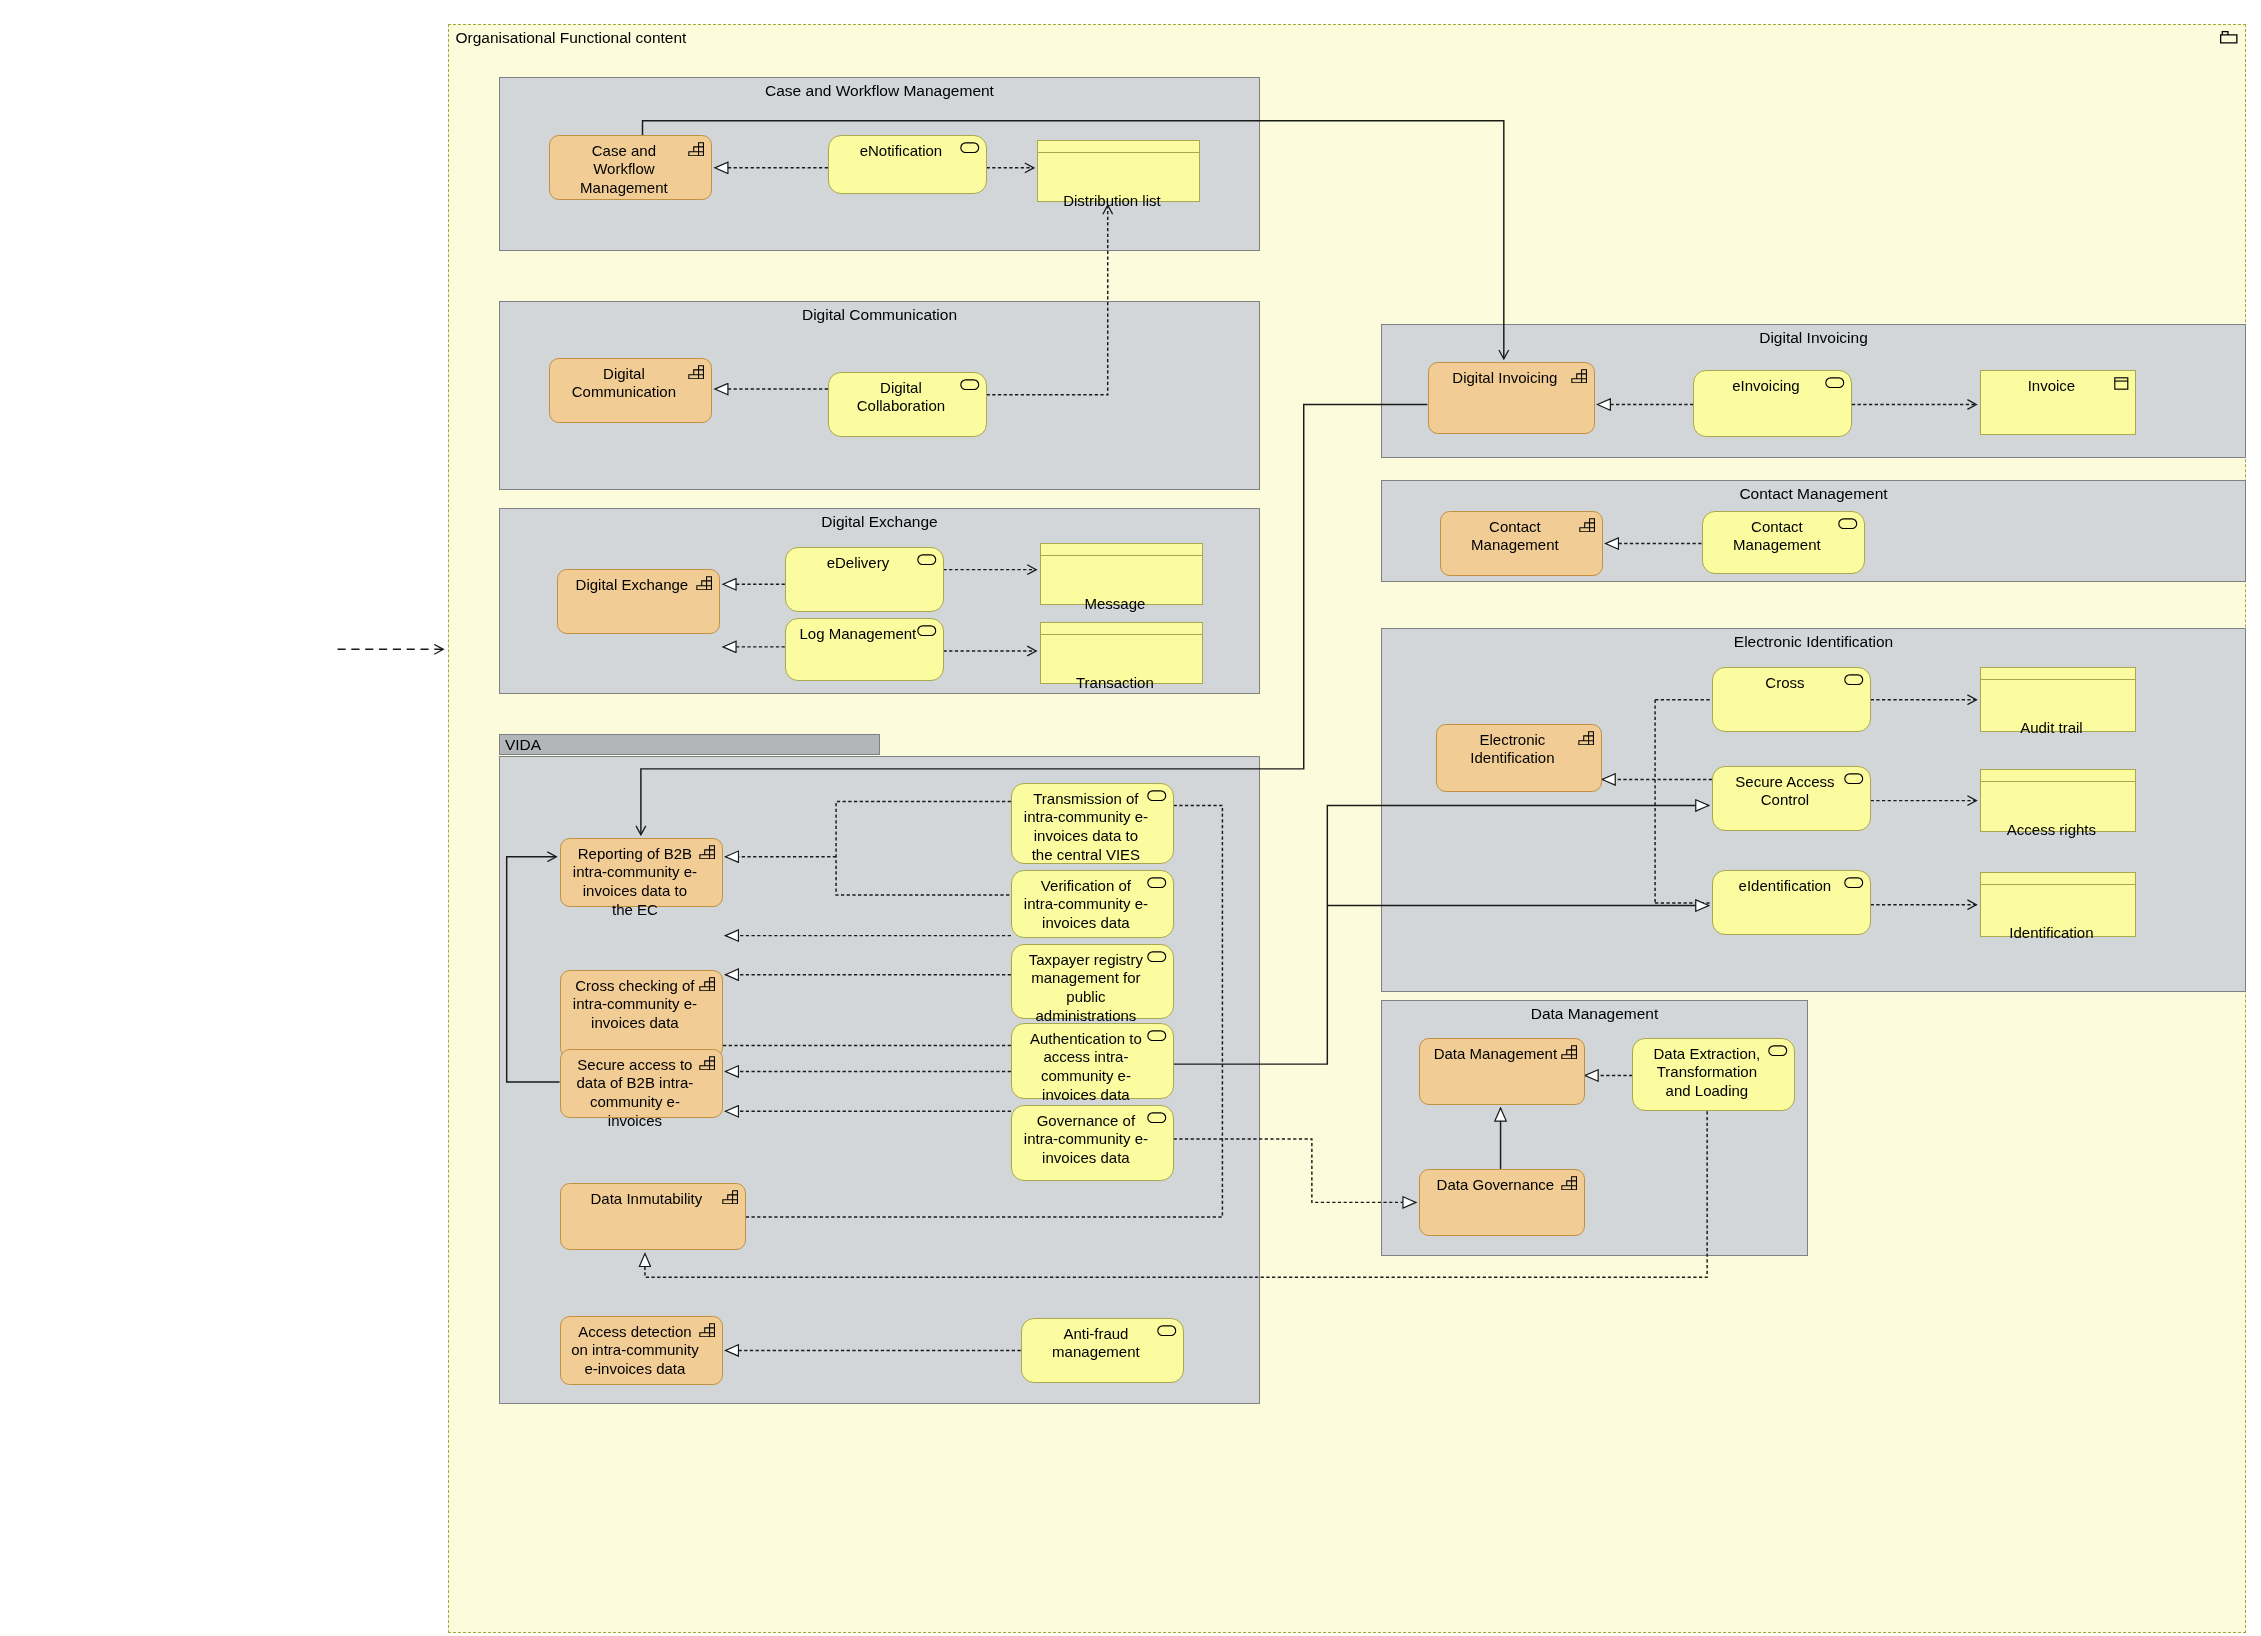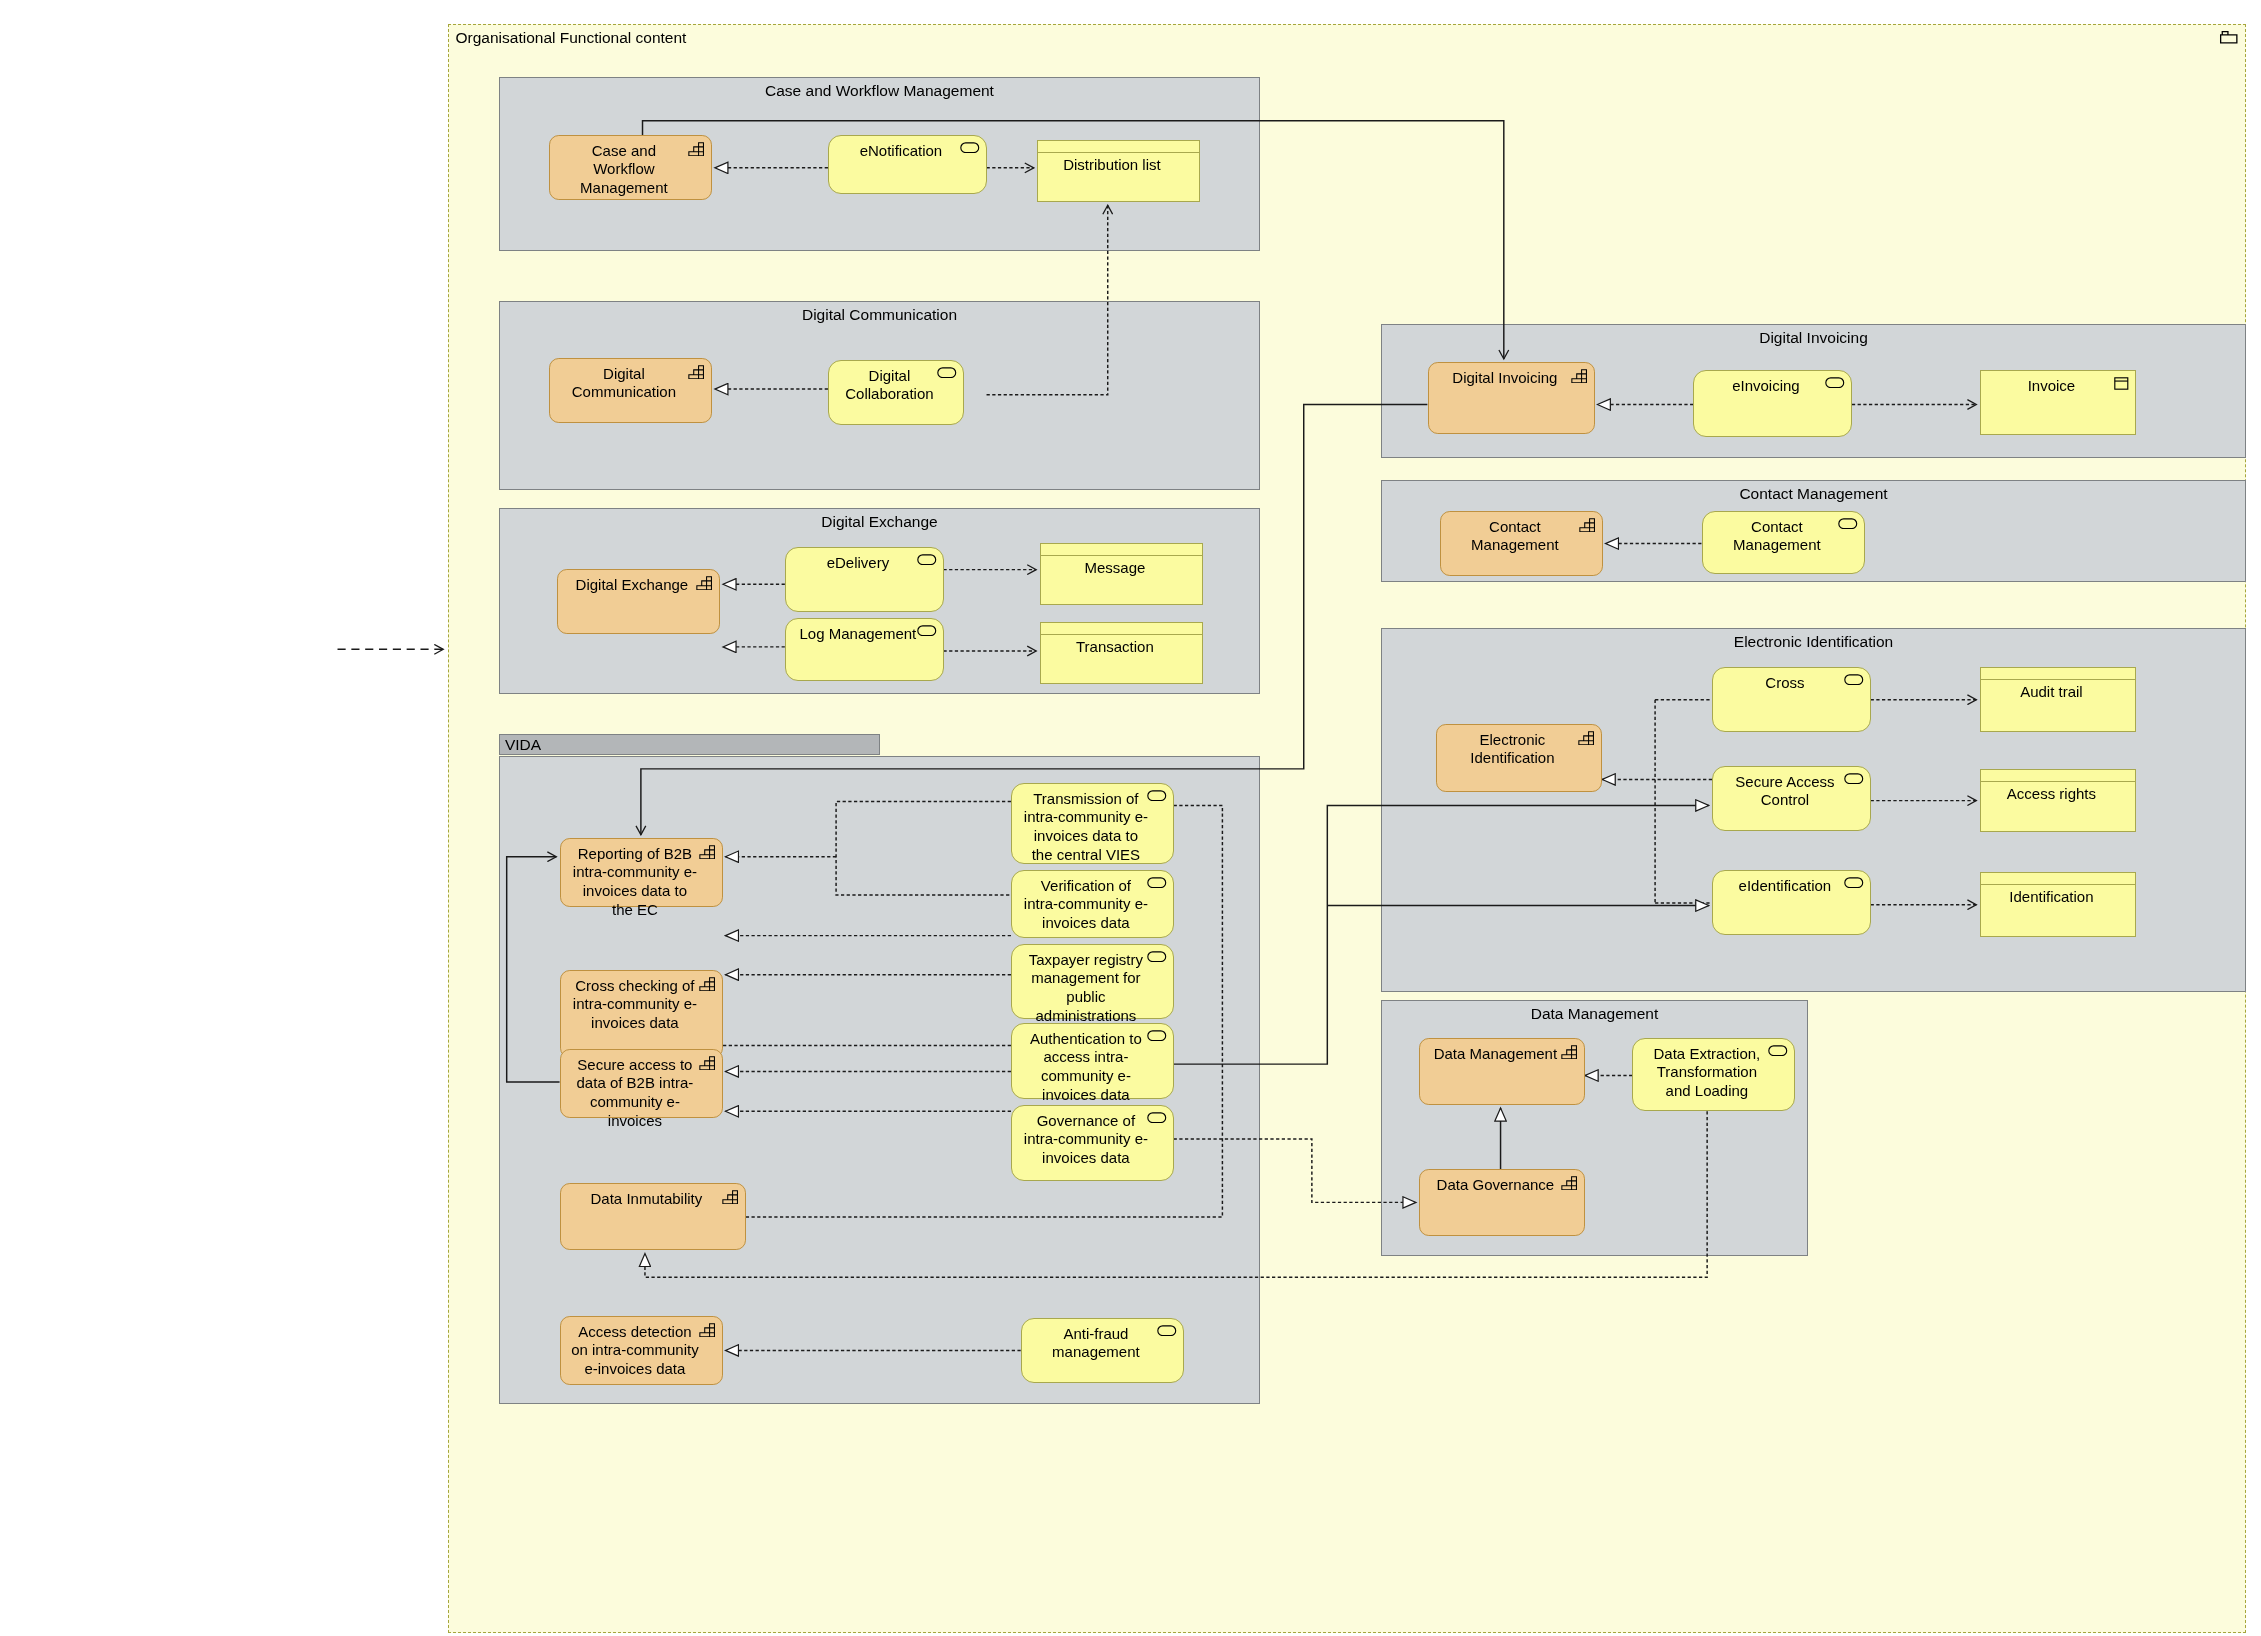--- a/index.html
+++ b/index.html
@@ -9,21 +9,21 @@
   .container .ctitle{position:absolute;left:6.5px;top:4.1px;font-size:15.5px;}
   .grp{position:absolute;background:#D2D6D8;border:1.2px solid #7E8284;box-sizing:border-box;}
   .grp .gtitle{position:absolute;left:0;right:0;top:4.1px;text-align:center;font-size:15.5px;}
   .tab{position:absolute;background:#B3B6B8;border:1.2px solid #7E8284;box-sizing:border-box;
        font-size:15.5px;padding:0.8px 0 0 4.9px;}
   .fn{position:absolute;background:#F1CD95;border:1.2px solid #BF9140;border-radius:9.8px;box-sizing:border-box;}
   .svc{position:absolute;background:#FBFBA0;border:1.2px solid #A8A84E;border-radius:13px;box-sizing:border-box;}
   .obj,.obj2{position:absolute;background:#FBFBA0;border:1.2px solid #A8A84E;box-sizing:border-box;}
   .band{height:10.6px;border-bottom:1px solid #A8A84E;}
   .lbl{display:block;padding:5.7px 23px 0 9.8px;text-align:center;font-size:15px;line-height:1.25;}
-  .obj .lbl{padding-top:3.3px;}
+  .obj .lbl{padding-top:3.3px;margin-top:36px;}
   .ic{position:absolute;top:5.7px;right:6.5px;}
   .cfold{position:absolute;top:4.9px;right:6.5px;}
   svg.wires{position:absolute;left:0;top:0;width:2261px;height:1637px;pointer-events:none;}
   svg.wires path{pointer-events:stroke;}
 </style>
 </head>
 <body>
 
 <div class="canvas">
 
@@ -188,21 +188,21 @@
         <path d="M1,17 H19 V1 H13 V6 H7 V12 H1 Z M7,12 H19 M13,6 H19 M13,1 V17" fill="none" stroke="#000" stroke-width="1.3"></path>
       </svg>
   </div>
 
   <div class="svc" style="left:828px;top:135px;width:159px;height:59px">
     <span class="lbl">eNotification</span>
     <svg class="ic" width="19.5" height="11.4" viewBox="0 0 24 14">
         <rect x="1" y="1" width="22" height="12" rx="6" fill="none" stroke="#000" stroke-width="1.4"></rect>
       </svg>
   </div>
-  <div class="svc" style="left:828px;top:360px;width:136px;height:65px">
+  <div class="svc" style="left:828px;top:372px;width:159px;height:65px">
     <span class="lbl">Digital Collaboration</span>
     <svg class="ic" width="19.5" height="11.4" viewBox="0 0 24 14">
         <rect x="1" y="1" width="22" height="12" rx="6" fill="none" stroke="#000" stroke-width="1.4"></rect>
       </svg>
   </div>
   <div class="svc" style="left:785px;top:547px;width:159px;height:65px">
     <span class="lbl">eDelivery</span>
     <svg class="ic" width="19.5" height="11.4" viewBox="0 0 24 14">
         <rect x="1" y="1" width="22" height="12" rx="6" fill="none" stroke="#000" stroke-width="1.4"></rect>
       </svg>

